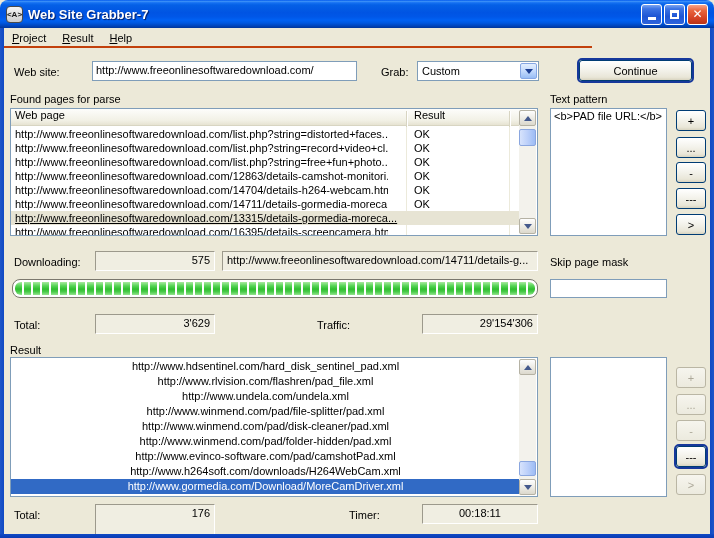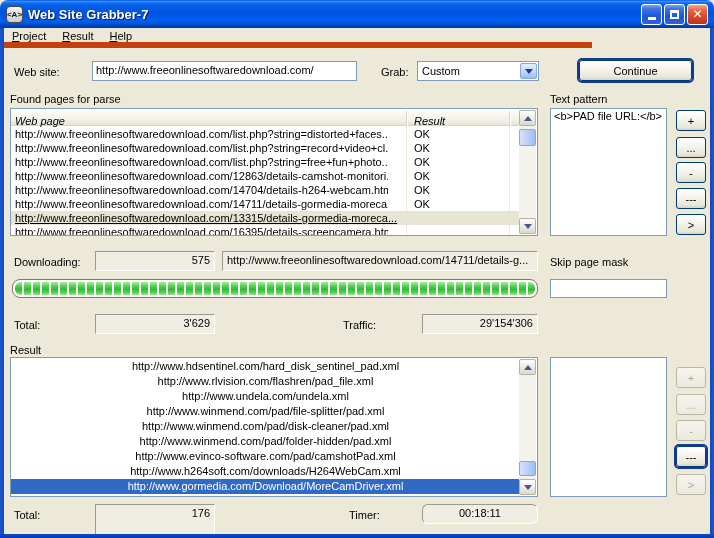--- a/index.html
+++ b/index.html
@@ -27,49 +27,49 @@
   }
   .title-text{color:#fff;font-weight:bold;font-size:13px;text-shadow:1px 1px 1px rgba(0,10,60,.8);flex:1 1 auto;}
   .tb-btn{width:21px;height:21px;margin-left:2px;border-radius:3px;border:1px solid #fff;
     display:flex;align-items:center;justify-content:center;color:#fff;font-weight:bold;flex:0 0 auto;}
   .tb-min,.tb-max{background:linear-gradient(180deg,#7ba4f0 0%,#3d74e4 20%,#1e56d4 60%,#2e63dc 100%);}
   .tb-close{background:linear-gradient(180deg,#f7a288 0%,#e8643c 30%,#d54324 70%,#b93317 100%);}
   .glyph-min{width:8px;height:3px;background:#fff;margin-top:9px;}
   .glyph-max{width:9px;height:9px;border:2px solid #fff;border-top-width:3px;}
   .glyph-close{font-size:12px;line-height:1;margin-top:-1px;}
   
-  .menubar{position:absolute;left:4px;top:28px;width:588px;height:20px;background:#ece9d8;display:flex;align-items:flex-start;border-bottom:6px solid #c2410c;}
+  .menubar{position:absolute;left:4px;top:28px;width:588px;height:20px;background:#ece9d8;display:flex;align-items:flex-end;border-bottom:2px solid #c2410c;}
   .menu-item{padding:2px 8px;cursor:default;}
   
   .lbl{position:absolute;white-space:nowrap;}
   .lbl-dis{color:#aca899;margin-top:40px;}
   
   .edit{position:absolute;background:#fff;border:1px solid #7f9db9;padding:2px 3px;white-space:nowrap;overflow:hidden;}
   .sunken{position:absolute;background:#f0eee2;border-top:1px solid #9c998c;border-left:1px solid #9c998c;
     border-bottom:1px solid #fff;border-right:1px solid #fff;padding:2px 4px;white-space:nowrap;overflow:hidden;}
   .num{text-align:right;}
-  .ctr{text-align:center;border-radius:6px;}
+  .ctr{text-align:center;}
   
   .combo{position:absolute;background:#fff;border:1px solid #7f9db9;display:flex;align-items:center;}
   .combo-value{flex:1 1 auto;padding:0 4px;}
   .combo-arrow{width:17px;align-self:stretch;margin:1px;border-radius:2px;border:1px solid #86a7e4;
     background:linear-gradient(180deg,#e3effe 0%,#c4dafc 50%,#98bdf5 100%);display:flex;align-items:center;justify-content:center;}
   .chev{width:0;height:0;border-left:4px solid transparent;border-right:4px solid transparent;border-top:5px solid #1c3f94;}
   
   .btn{background:linear-gradient(180deg,#ffffff 0%,#f4f3ec 45%,#e9e6d8 85%,#d8d4c0 100%);
     border:1px solid #003c74;border-radius:3px;color:#000;display:flex;align-items:center;justify-content:center;
     font-family:inherit;font-size:11px;width:100%;height:100%;}
   .btn-dis{border-color:#bab6a4;color:#aca899;background:linear-gradient(180deg,#f6f5ee,#eceade);}
   .focus-ring{position:absolute;border:2px solid #16389b;border-radius:5px;padding:0;}
   .sq-btn{position:absolute;width:30px;height:21px;}
   
   .listview{position:absolute;background:#fff;border:1px solid #7f9db9;overflow:hidden;}
   .lv-header{position:absolute;left:0;top:0;right:17px;height:17px;
     background:linear-gradient(180deg,#fdfdfb 0%,#f2f1e6 70%,#e6e3d2 100%);border-bottom:1px solid #d8d5c2;display:flex;}
-  .lv-h-cell{padding:6px 4px;white-space:nowrap;font-style:italic;}
+  .lv-h-cell{padding:0 4px;white-space:nowrap;}
   .lv-h-sep{position:absolute;top:2px;bottom:2px;width:1px;background:#d8d5c2;box-shadow:1px 0 0 #fff;}
   .lv-rows{position:absolute;left:0;top:18px;right:17px;bottom:0;overflow:hidden;}
   .lv-row{height:14px;line-height:14px;white-space:nowrap;position:relative;}
   .lv-url{position:absolute;left:4px;top:0;right:132px;overflow:hidden;}
   .lv-res{position:absolute;left:403px;top:0;}
   .lv-grid-v{position:absolute;top:18px;bottom:0;width:1px;background:#eceadb;}
   .row-hl{background:#e7e4d4;}
   
   .listbox{position:absolute;background:#fff;border:1px solid #7f9db9;overflow:hidden;}
   .lb-item{height:15px;line-height:15px;padding:0 3px;white-space:nowrap;overflow:hidden;}
@@ -207,21 +207,21 @@
   <div class="sunken" style="left:222px;top:251px;width:316px;height:20px;">http://www.freeonlinesoftwaredownload.com/14711/details-g...</div>
   <div class="lbl" style="left:550px;top:256px;">Skip page mask</div>
 
   <div class="progress" style="left:12px;top:279px;width:526px;height:19px;">
     <div class="progress-fill" style="width:100%;"></div>
   </div>
   <input class="edit" style="left: 550px; top: 279px; width: 117px; height: 19px;" value="">
 
   <div class="lbl" style="left:14px;top:319px;">Total:</div>
   <div class="sunken num" style="left:95px;top:314px;width:120px;height:20px;">3'629</div>
-  <div class="lbl" style="left:343px;top:319px;">Traffic:</div>
+  <div class="lbl" style="left:317px;top:319px;">Traffic:</div>
   <div class="sunken num" style="left:422px;top:314px;width:116px;height:20px;">29'154'306</div>
 
   <div class="lbl" style="left:10px;top:344px;">Result</div>
   <div class="lbl lbl-dis" style="left:550px;top:344px;">Link extension</div>
 
   <div class="listbox" style="left:10px;top:357px;width:528px;height:140px;">
     <div style="position:absolute;left:0;top:1px;right:17px;bottom:0;overflow:hidden;text-align:center;">
       <div class="lb-item">http://www.hdsentinel.com/hard_disk_sentinel_pad.xml</div>
       <div class="lb-item">http://www.rlvision.com/flashren/pad_file.xml</div>
       <div class="lb-item">http://www.undela.com/undela.xml</div>

